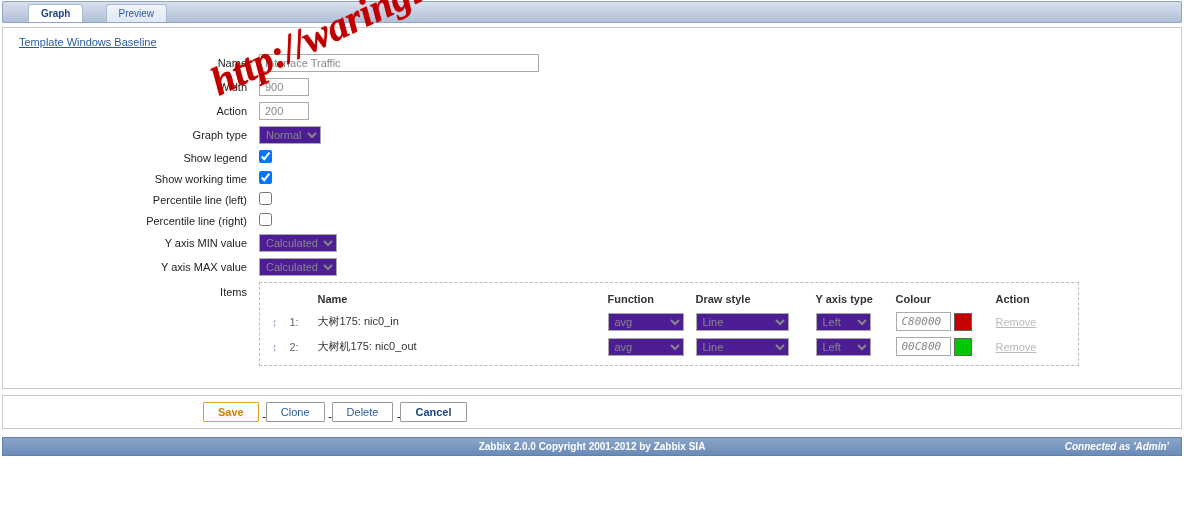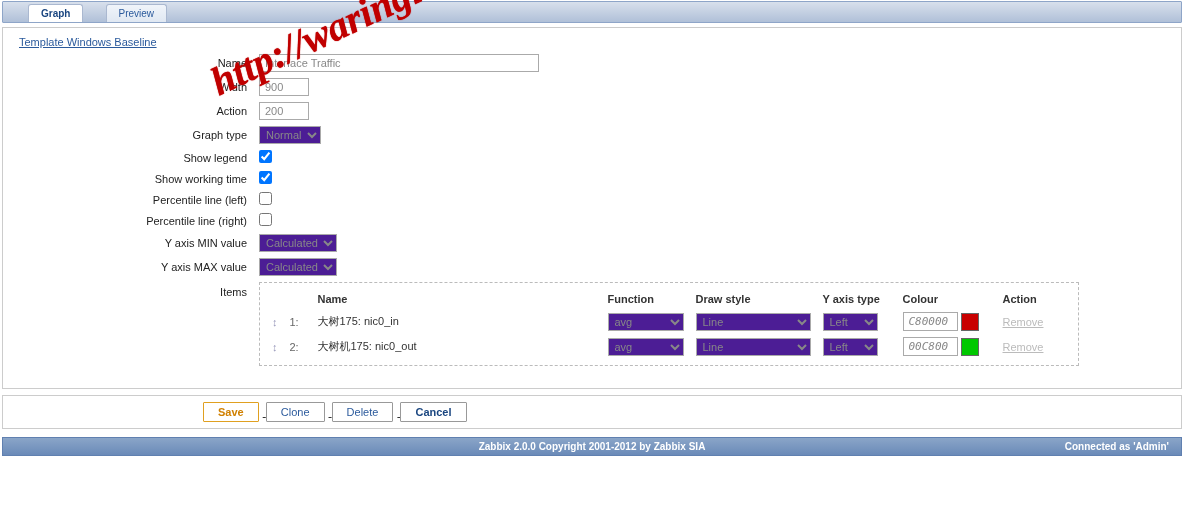--- a/index.html
+++ b/index.html
@@ -159,21 +159,21 @@
       font-size: 10px;
       font-weight: bold;
       padding: 3px 12px;
       margin: 0 2px;
       display: flex;
       justify-content: center;
       border: 1px solid #6080b0;
     }
     .footer .spacer { flex: 1; }
     .footer .center-text { flex: 0 0 auto; }
-    .footer .right-text { flex: 1; text-align: right; }
+    .footer .right-text { flex: 1; text-align: right; font-style: italic; }
     .watermark {
       position: absolute;
       top: 30px;
       left: 220px;
       width: 700px;
       font-size: 40px;
       font-weight: bold;
       font-style: italic;
       color: #c00000;
       transform: rotate(-25deg);
@@ -184,21 +184,21 @@
       letter-spacing: 0px;
       z-index: 50;
       font-family: Georgia, serif;
     }
     .name-col { width: 290px; }
     .func-col { width: 80px; }
     .draw-col { width: 120px; }
     .side-col { width: 80px; }
     .color-col { width: 100px; }
     .select-narrow { width: 76px; }
-    .select-med { width: 115px; }
+    .select-med { width: 93px; }
     .select-side { width: 55px; }
     .items-row-top { display:flex; align-items: flex-start; }
   </style>
 </head>
 <body>
 
 <div class="tabs">
   <span class="tab active">Graph</span>
   <span class="tab">Preview</span>
 </div>

